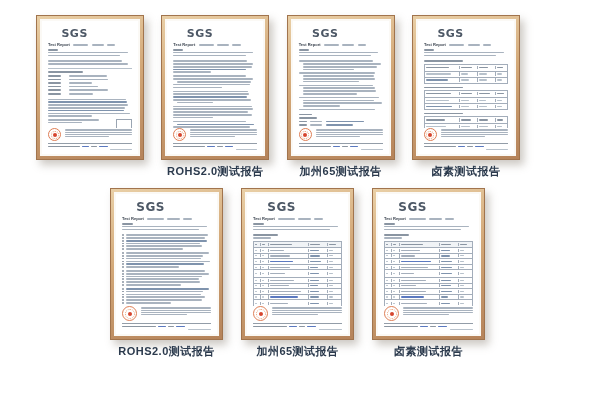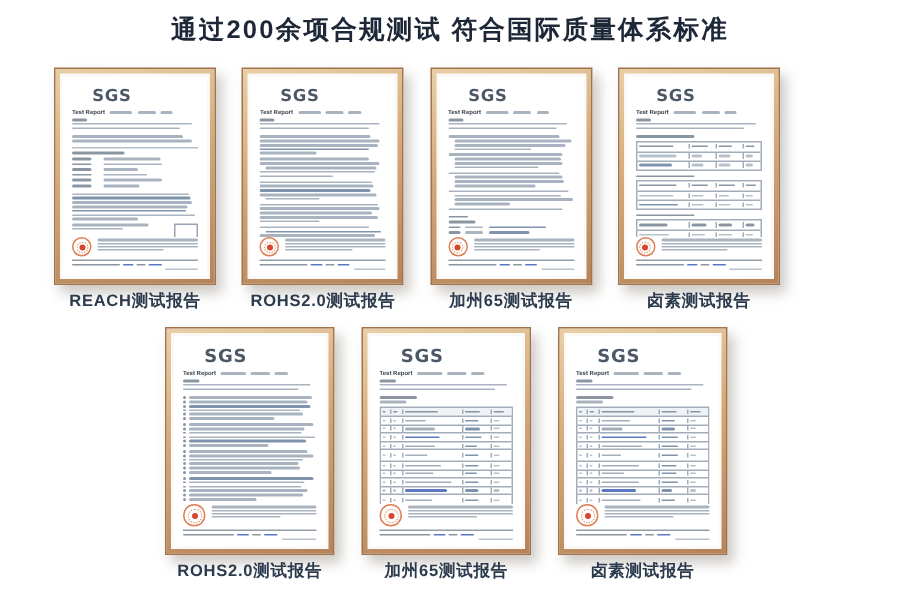--- a/index.html
+++ b/index.html
@@ -54,21 +54,20 @@
   .foot-bar{border-top:0.8px solid #939da8;margin-top:2px;padding-top:1.6px;
             display:flex;align-items:center;}
   .foot-bar .ln{margin-bottom:0;margin-right:2px;}
   .foot-right{display:flex;justify-content:flex-end;margin-top:1.6px;}
   .foot-right .ln{margin-bottom:0;}
 </style>
 </head>
 <body>
 
 <div class="page">
-  <h1 class="title">通过200余项合规测试 符合国际质量体系标准</h1>
   <div class="row row-top">
       <div class="cert-col top">
         <div class="frame">
           <div class="mat">
             <div class="paper">
               <div class="logo">SGS</div>
               <div class="hdr">
                 <span class="tr">Test Report</span>
                 <div class="ln" style="width: 18%; background: rgb(169, 179, 191);"></div>
                 <div class="ln" style="width: 14%; background: rgb(169, 179, 191);"></div>
@@ -149,21 +148,20 @@
                   <div class="ln" style="width: 7%; background: rgb(139, 149, 160); height: 1.3px;"></div>
                   <div class="ln" style="width: 10%; background: rgb(91, 121, 192); height: 1.3px;"></div>
                 </div>
                 <div class="foot-right">
                   <div class="ln" style="width: 26%; background: rgb(184, 194, 204); height: 1.1px;"></div>
                 </div>
               </div>
             </div>
           </div>
         </div>
-        <div class="caption">REACH测试报告</div>
       </div>
       <div class="cert-col top">
         <div class="frame">
           <div class="mat">
             <div class="paper">
               <div class="logo">SGS</div>
               <div class="hdr">
                 <span class="tr">Test Report</span>
                 <div class="ln" style="width: 18%; background: rgb(169, 179, 191);"></div>
                 <div class="ln" style="width: 14%; background: rgb(169, 179, 191);"></div>

